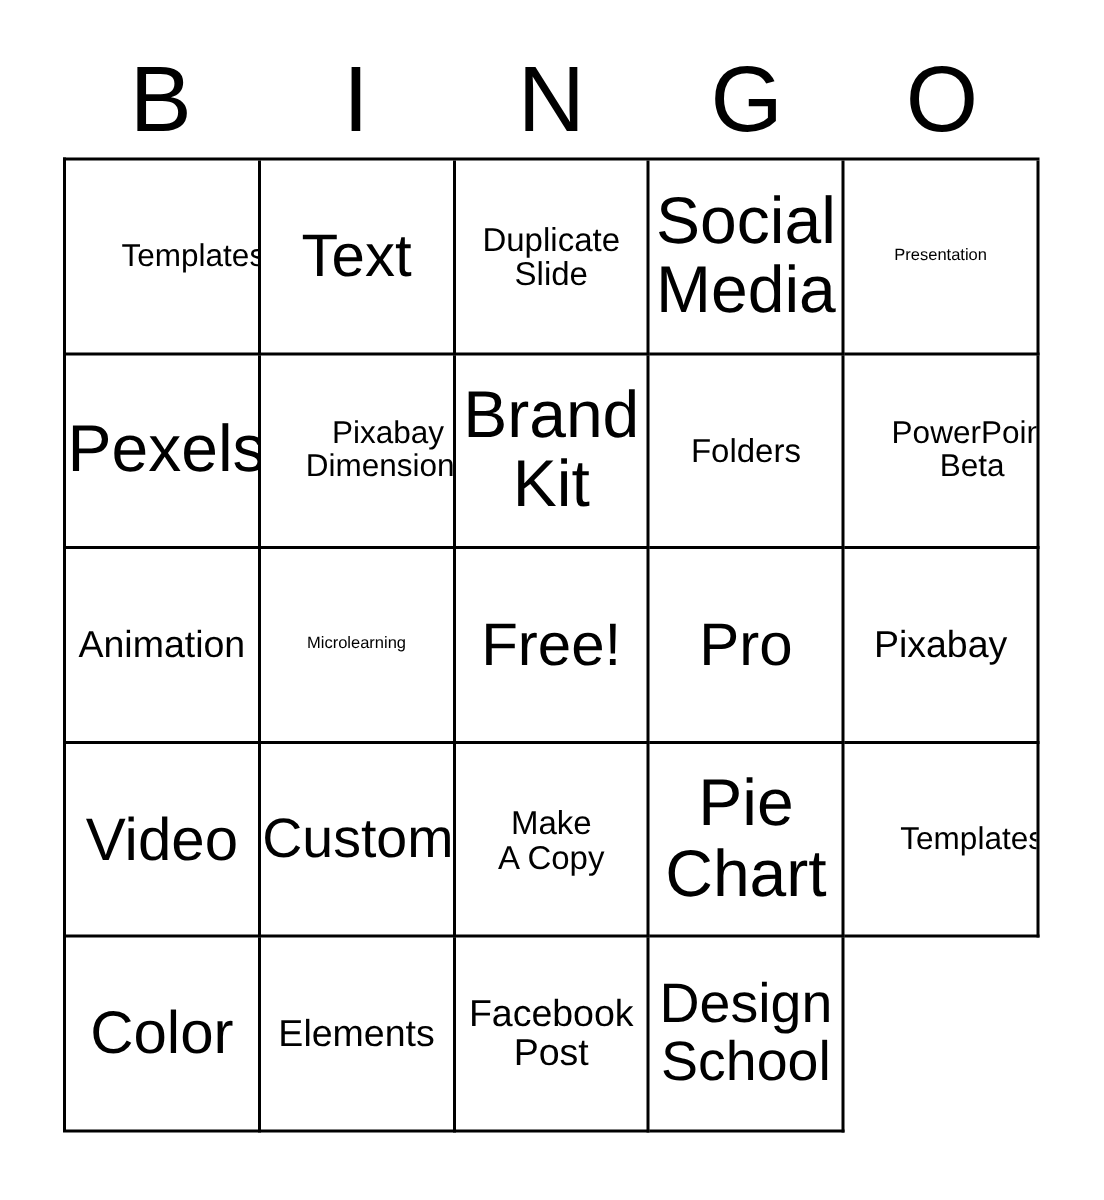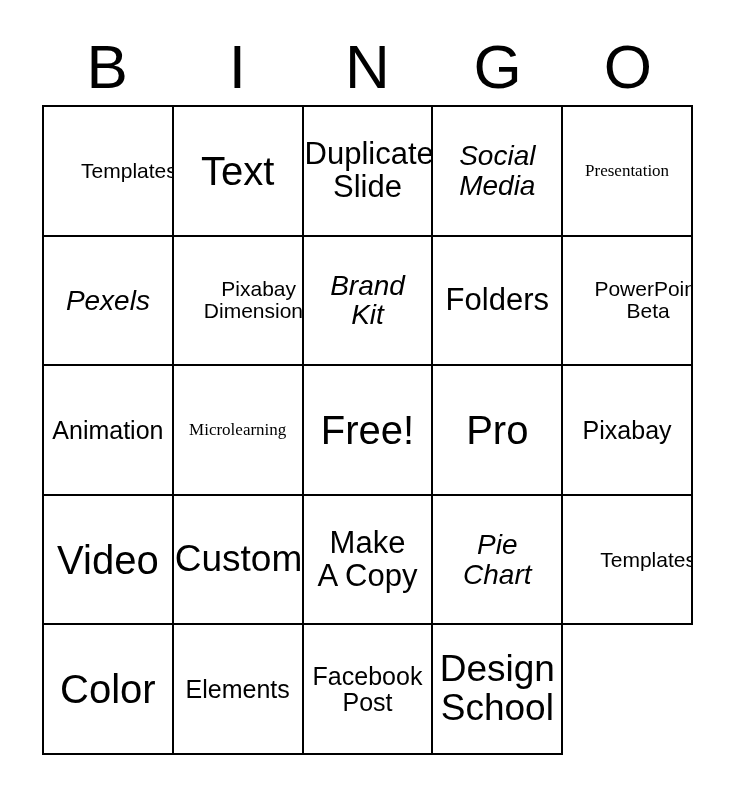--- a/index.html
+++ b/index.html
@@ -78,26 +78,26 @@
     width: 100%;
     text-align: center;
     line-height: 1.05;
     font-weight: 400;
     color: #000000;
     white-space: pre-line;
     user-select: none;
   }
 
   
-  .fs-xs   { font-size: 17px; font-family: Liberation Serif, serif; }
+  .fs-xs   { font-size: 11px; }
   .fs-s    { font-size: 21px; padding-left: 42px; }
   .fs-m    { font-size: 25px; }
-  .fs-l    { font-size: 31px; }
+  .fs-l    { font-size: 22px; }
   .fs-xl   { font-size: 37px; }
-  .fs-xxl  { font-size: 28px; font-style: italic; }
+  .fs-xxl  { font-size: 44px; }
   .fs-xxxl { font-size: 40px; }
 </style>
 </head>
 <body>
 
 <div id="card">
 
   <div id="header">
       <div class="header-cell">
         <span class="header-letter">B</span>

